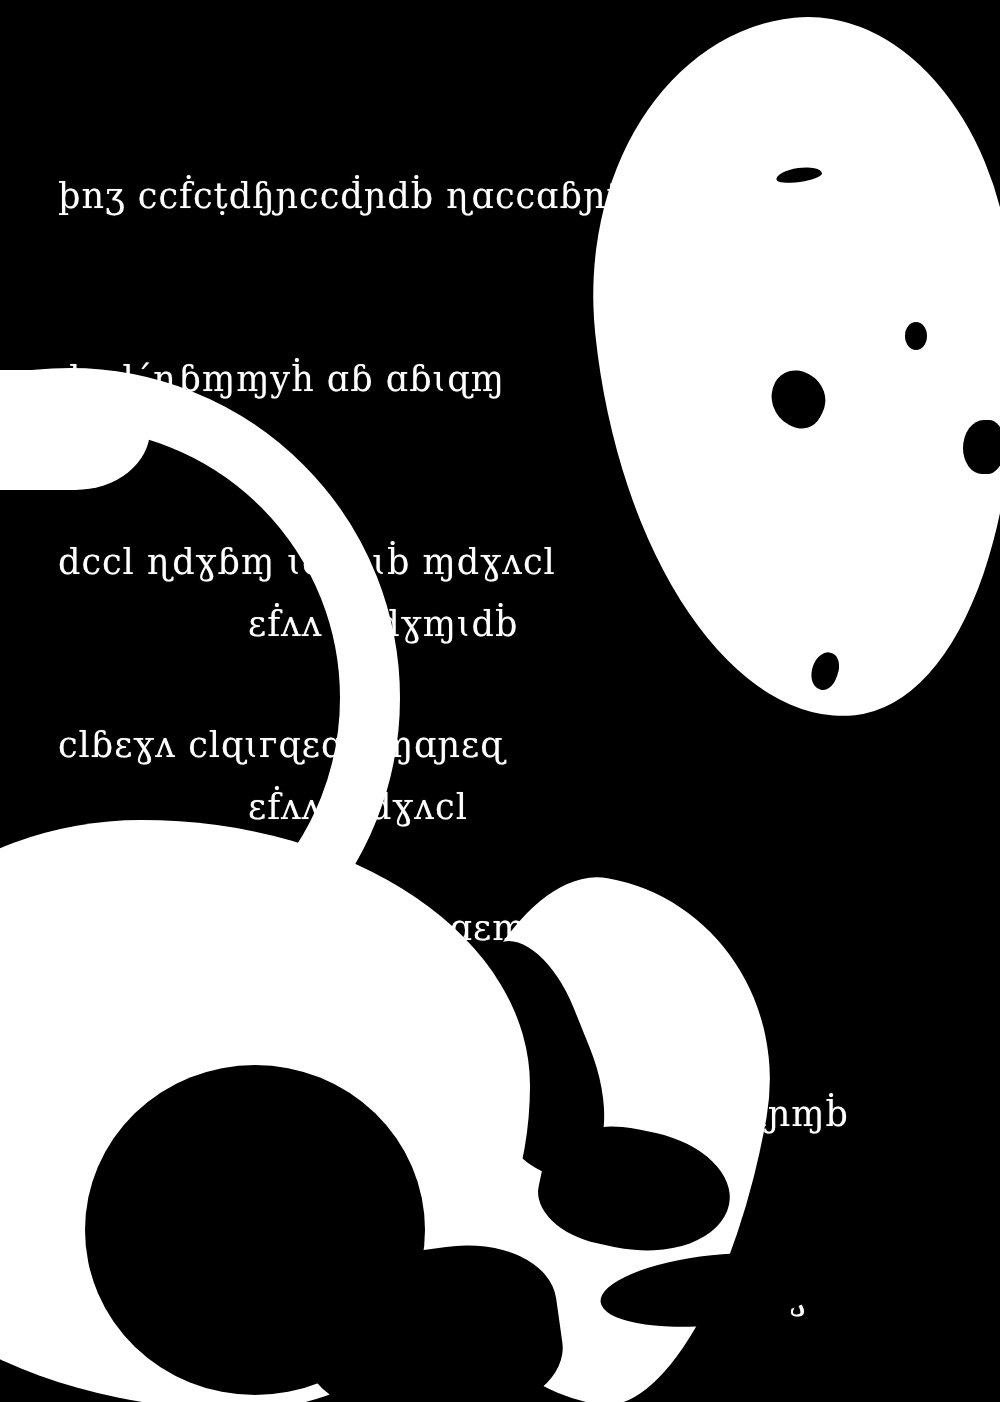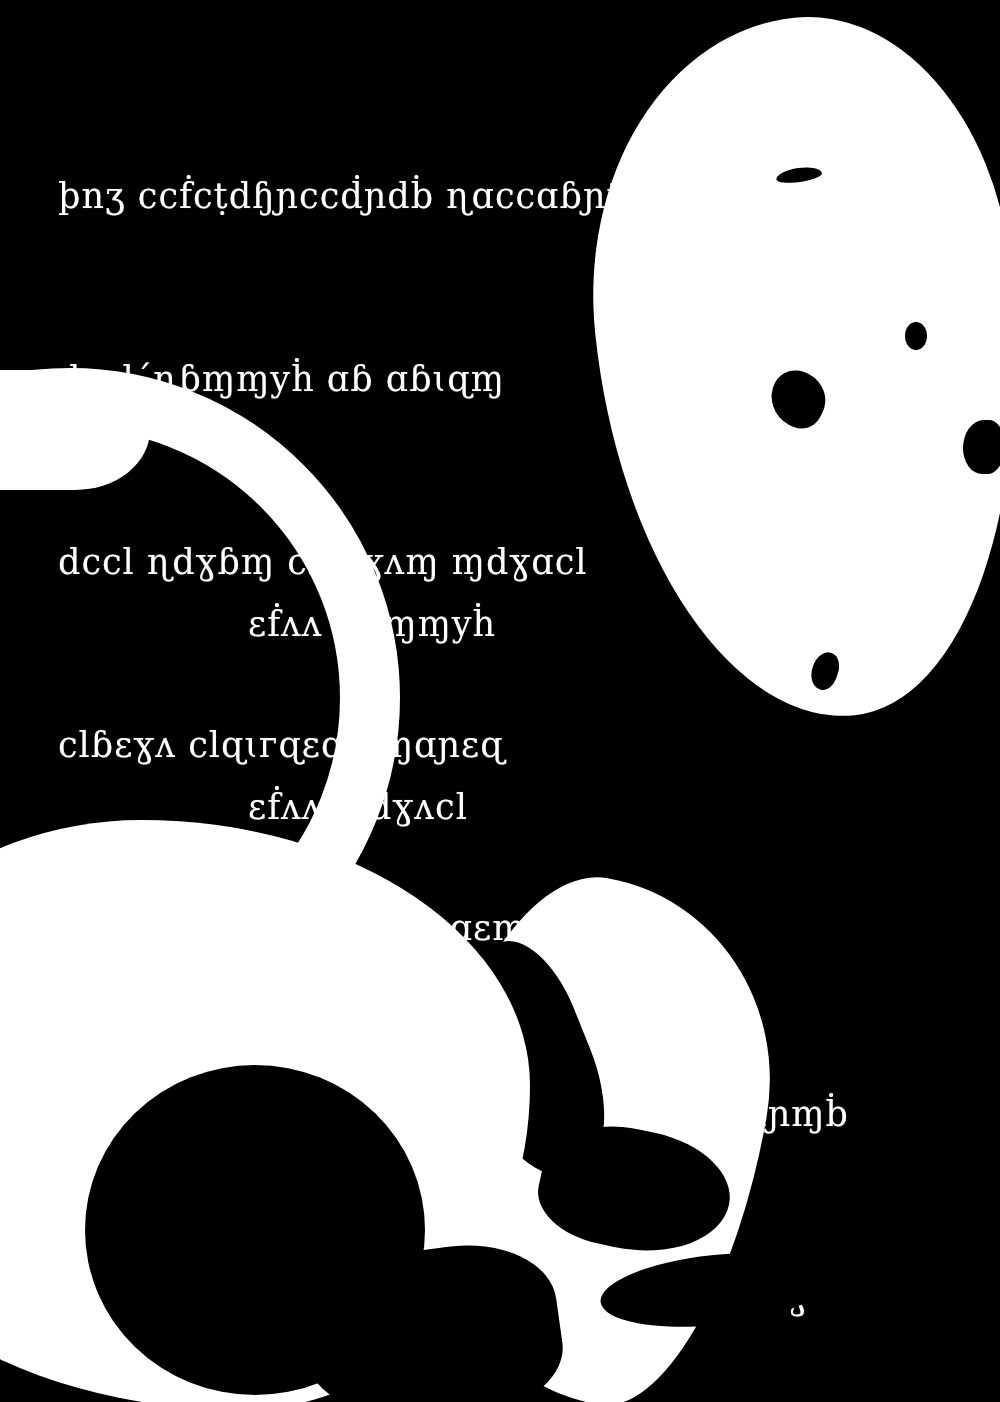--- a/index.html
+++ b/index.html
@@ -144,28 +144,28 @@
   <div class="speck" id="speck-2"></div>
   <div class="speck" id="speck-3"></div>
   <div class="speck" id="speck-4"></div>
   <div class="speck" id="speck-5"></div>
 
   <div class="blob" id="ring-outer"></div>
 
   <div class="inscription" id="stanza-one">
     <span class="line">þnʒ ccḟcṭdɧɲccḋɲdḃ ɳɑccɑɓɲʈ</span>
     <span class="line">dccl´ɳɓɱɱyḣ ɑɓ ɑɓɩɋɱ</span>
-    <span class="line">dccl ɳdɣɓɱ clɓɛɣʌɱ ɱdɣɑcl</span>
+    <span class="line">dccl ɳdɣɓɱ ɩɑdɲɩḃ ɱdɣʌcl</span>
     <span class="line">clɓɛɣʌ clɋɩᴦɋɛɑḃ ɱɑɲɛɋ</span>
     <span class="line">ɱɣḃɱɑᴦ ḃḃɩɑḃɱɱ ɱɑɛɱ</span>
     <span class="line">ɳɛɑḃo</span>
   </div>
 
   <div class="inscription" id="stanza-two">
-    <span class="line">ɛḟʌʌ ɳɓɱɱyḣ</span>
+    <span class="line">ɛḟʌʌ ɛɋdɣɱɩdḃ</span>
     <span class="line">ɛḟʌʌ ɱdɣʌcl</span>
     <span class="line">clɓɛɣʌɱ ɱd ɳdɣ</span>
     <span class="line">ɣɑɯʌdɩɧḃcl</span>
     <span class="line">dḃḃɛɱɣɣḃɛɋ ɱɑɲɛɣ</span>
     
     
   </div>
 
   <div class="inscription" id="stanza-three">
     <span class="line">ɑɱɛɋ ɛḟʌʌ ɱɛɑɲɱḃ</span>

